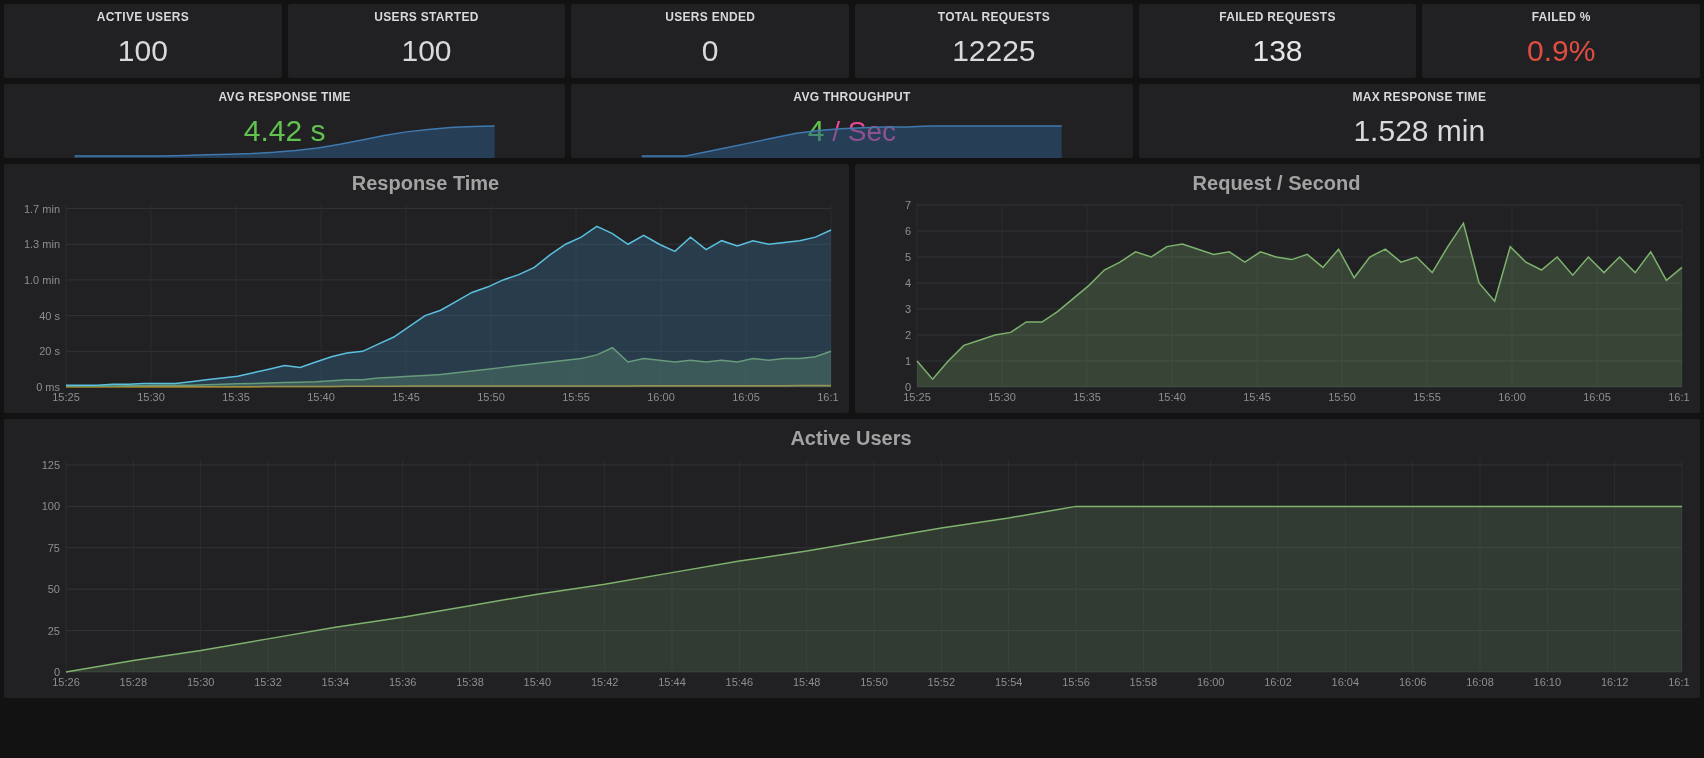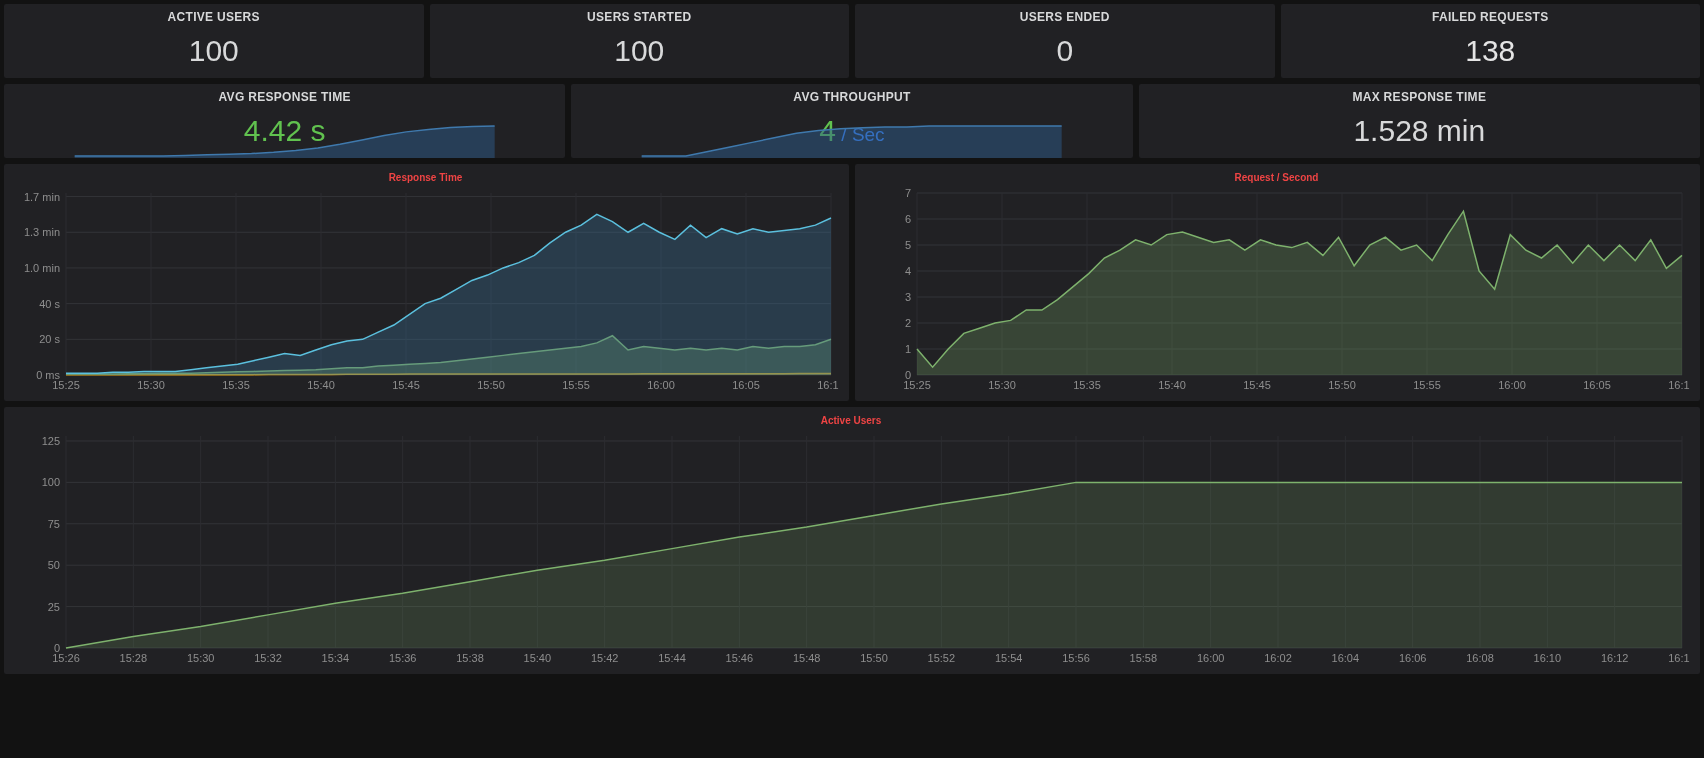--- a/index.html
+++ b/index.html
@@ -30,33 +30,33 @@
     margin-bottom: 10px;
   }
   .stat-value {
     font-size: 30px;
     font-weight: 500;
     color: #d8d9da;
   }
   .stat-value.green   { color: #61c24f; }
   .stat-value.orange  { color: #e5e5e5; }
   .stat-value.red     { color: #e24d42; }
-  .stat-value .unit { color: #3b82f6; font-size: 19px; font-weight: 400; }
+  .stat-value .unit { color: #ec4899; font-size: 28px; font-weight: 400; }
   .spark-panel { position: relative; }
   .spark-panel .spark {
     position: absolute; left:0; right:0; bottom:0; height:38px; width:100%;
   }
   .big-panel {
     background:#212124;
     border-radius:2px;
     flex:1;
     padding: 8px 10px 4px 8px;
   }
   .big-title {
-    text-align:center; font-size:10px; font-weight:600; color:#ef4444;
+    text-align:center; font-size:20px; font-weight:600; color:#a3a3a3;
     margin-bottom:4px;
   }
   svg { display:block; }
   .axis-text { fill:#8e8e8e; font-size:11px; }
   .grid line { stroke:#333438; stroke-width:1; }
 </style>
 </head>
 <body>
 
 <div class="row" id="row1">
@@ -66,22 +66,30 @@
     </div>
     <div class="panel">
       <div class="stat-title">USERS STARTED</div>
       <div class="stat-value ">100</div>
     </div>
     <div class="panel">
       <div class="stat-title">USERS ENDED</div>
       <div class="stat-value ">0</div>
     </div>
     <div class="panel">
+      <div class="stat-title">TOTAL REQUESTS</div>
+      <div class="stat-value ">12225</div>
+    </div>
+    <div class="panel">
       <div class="stat-title">FAILED REQUESTS</div>
       <div class="stat-value orange">138</div>
+    </div>
+    <div class="panel">
+      <div class="stat-title">FAILED %</div>
+      <div class="stat-value red">0.9%</div>
     </div>
   </div>
 
 <div class="row" id="row2">
     <div class="panel spark-panel">
       <div class="stat-title">AVG RESPONSE TIME</div>
       <div class="stat-value green">4.42 s</div>
       <svg class="spark" viewBox="0 0 420 38">
         <path d="M0,36 L22.105263157894736,36 L44.21052631578947,36 L66.3157894736842,36 L88.42105263157895,36 L110.52631578947368,35.381443298969074 L132.6315789473684,34.76288659793814 L154.73684210526315,34.144329896907216 L176.8421052631579,33.52577319587629 L198.94736842105263,32.28865979381443 L221.05263157894737,30.432989690721648 L243.1578947368421,27.95876288659794 L265.2631578947368,24.24742268041237 L287.36842105263156,19.917525773195873 L309.4736842105263,15.58762886597938 L331.57894736842104,11.876288659793811 L353.6842105263158,9.402061855670102 L375.7894736842105,7.546391752577321 L397.89473684210526,6.618556701030926 L420,6 L420,38 L0,38 Z" fill="rgba(46,92,138,0.5)"></path>
         <path d="M0,36 L22.105263157894736,36 L44.21052631578947,36 L66.3157894736842,36 L88.42105263157895,36 L110.52631578947368,35.381443298969074 L132.6315789473684,34.76288659793814 L154.73684210526315,34.144329896907216 L176.8421052631579,33.52577319587629 L198.94736842105263,32.28865979381443 L221.05263157894737,30.432989690721648 L243.1578947368421,27.95876288659794 L265.2631578947368,24.24742268041237 L287.36842105263156,19.917525773195873 L309.4736842105263,15.58762886597938 L331.57894736842104,11.876288659793811 L353.6842105263158,9.402061855670102 L375.7894736842105,7.546391752577321 L397.89473684210526,6.618556701030926 L420,6" fill="none" stroke="#3f79ad" stroke-width="1.5"></path>

